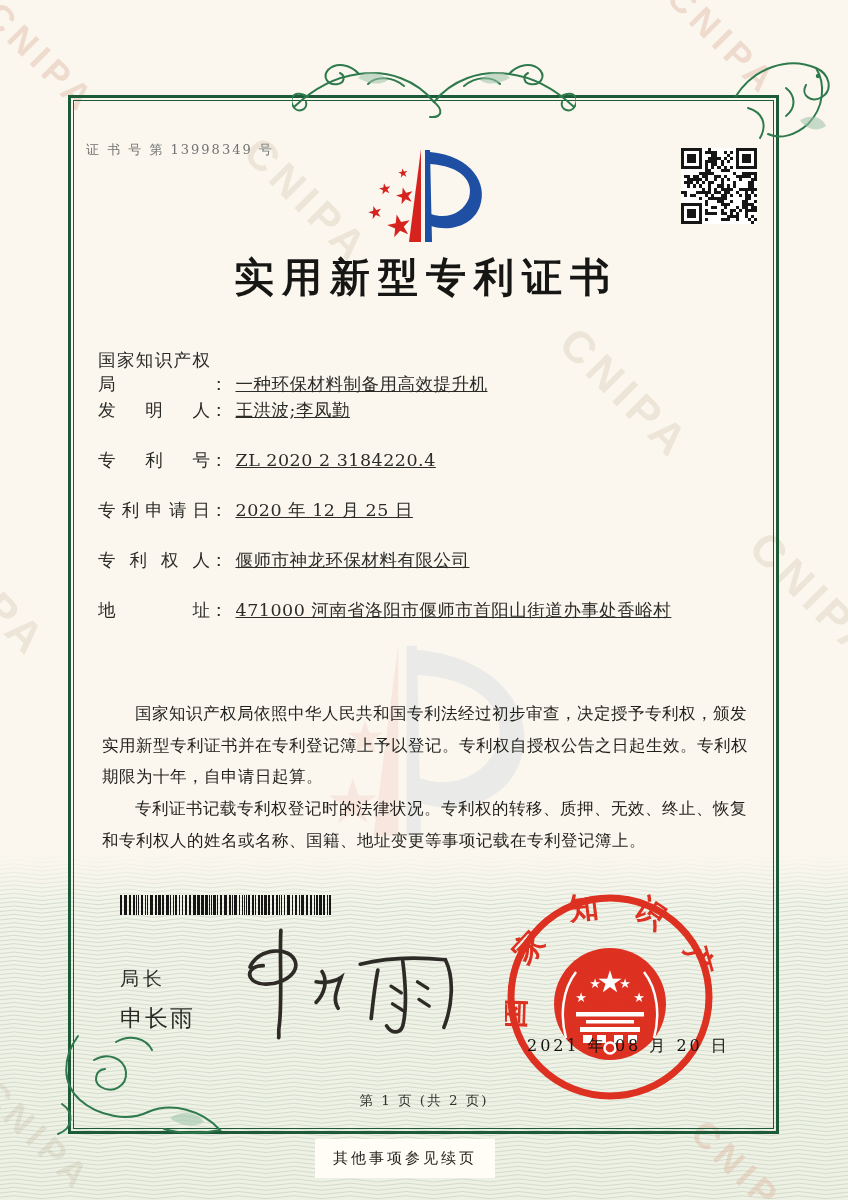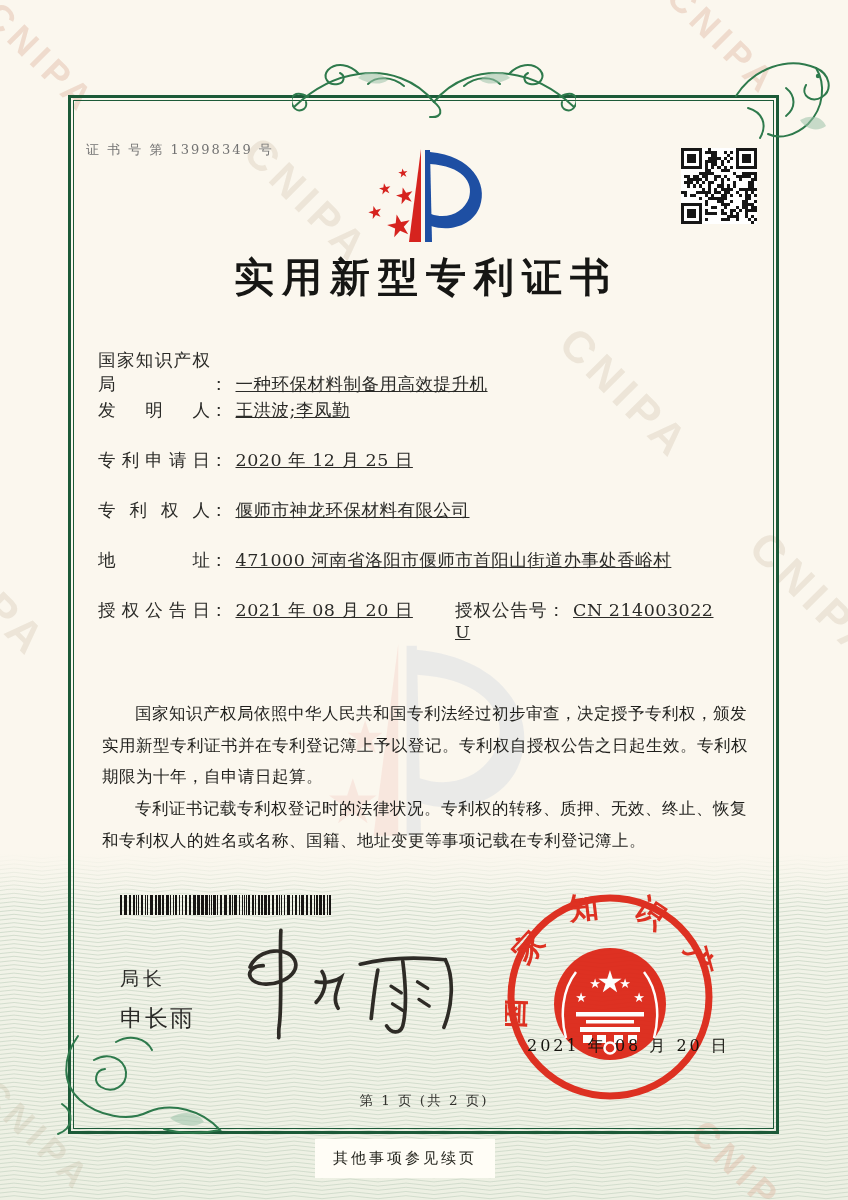--- a/index.html
+++ b/index.html
@@ -456,33 +456,30 @@
   <h1 class="title">实用新型专利证书</h1>
 
   <div class="fields">
     <div class="row">
       <span class="lbl">国家知识产权局</span><span>：</span><span class="val">一种环保材料制备用高效提升机</span>
     </div>
     <div class="row">
       <span class="lbl">发明人</span><span>：</span><span class="val">王洪波;李凤勤</span>
     </div>
     <div class="row">
+      <span class="lbl">专利号</span><span>：</span><span class="val">ZL 2020 2 3184220.4</span>
+    </div>
+    <div class="row">
       <span class="lbl">专利申请日</span><span>：</span><span class="val">2020 年 12 月 25 日</span>
     </div>
     <div class="row">
       <span class="lbl">专利权人</span><span>：</span><span class="val">偃师市神龙环保材料有限公司</span>
     </div>
     <div class="row">
       <span class="lbl">地址</span><span>：</span><span class="val">471000 河南省洛阳市偃师市首阳山街道办事处香峪村</span>
-    </div>
-    <div class="row">
-      <span class="lbl">授权公告日</span><span>：</span><span class="val">2021 年 08 月 20 日</span>
-      <span class="pair2">
-        <span class="lbl">授权公告号</span><span>：</span><span class="val">CN 214003022 U</span>
-      </span>
     </div>
   </div>
 
   <div class="bodytext">
     <p>国家知识产权局依照中华人民共和国专利法经过初步审查，决定授予专利权，颁发实用新型专利证书并在专利登记簿上予以登记。专利权自授权公告之日起生效。专利权期限为十年，自申请日起算。</p>
     <p>专利证书记载专利权登记时的法律状况。专利权的转移、质押、无效、终止、恢复和专利权人的姓名或名称、国籍、地址变更等事项记载在专利登记簿上。</p>
   </div>
 
   <svg class="barcode" id="barcode" viewBox="0 0 220 20" preserveAspectRatio="none">
       <rect x="2" y="0" width="2" height="20" fill="#171513"></rect>

